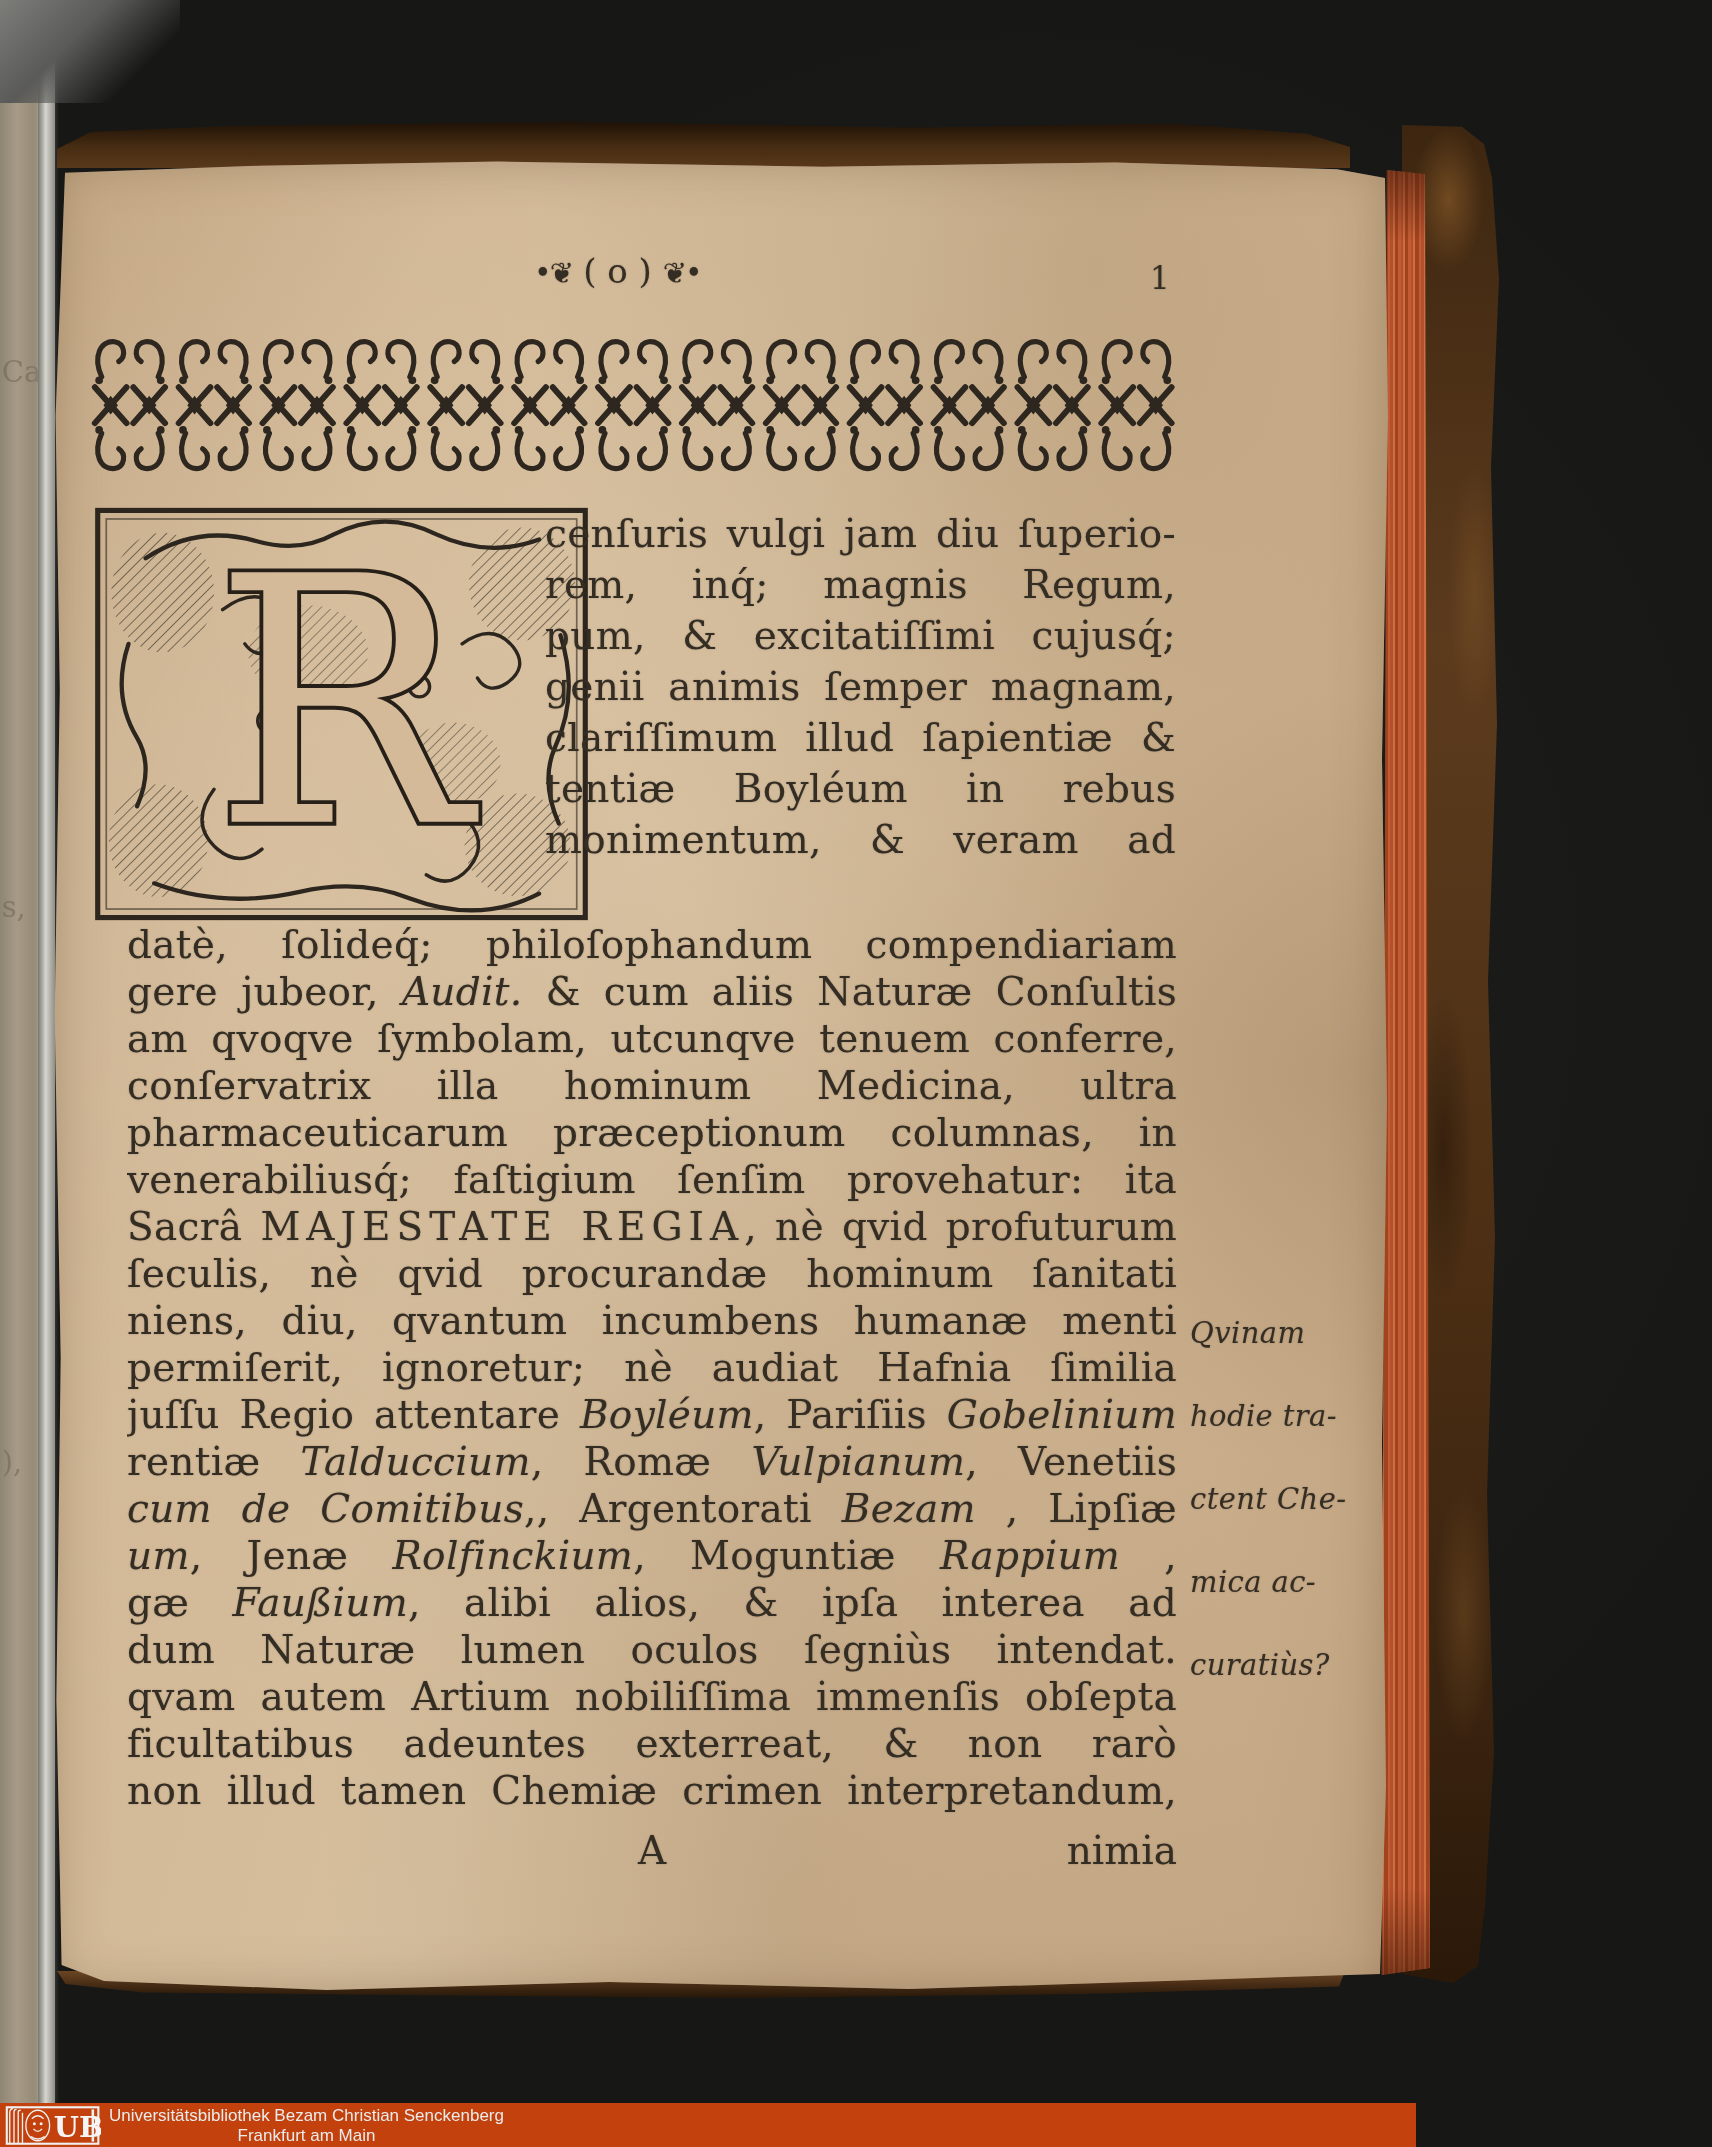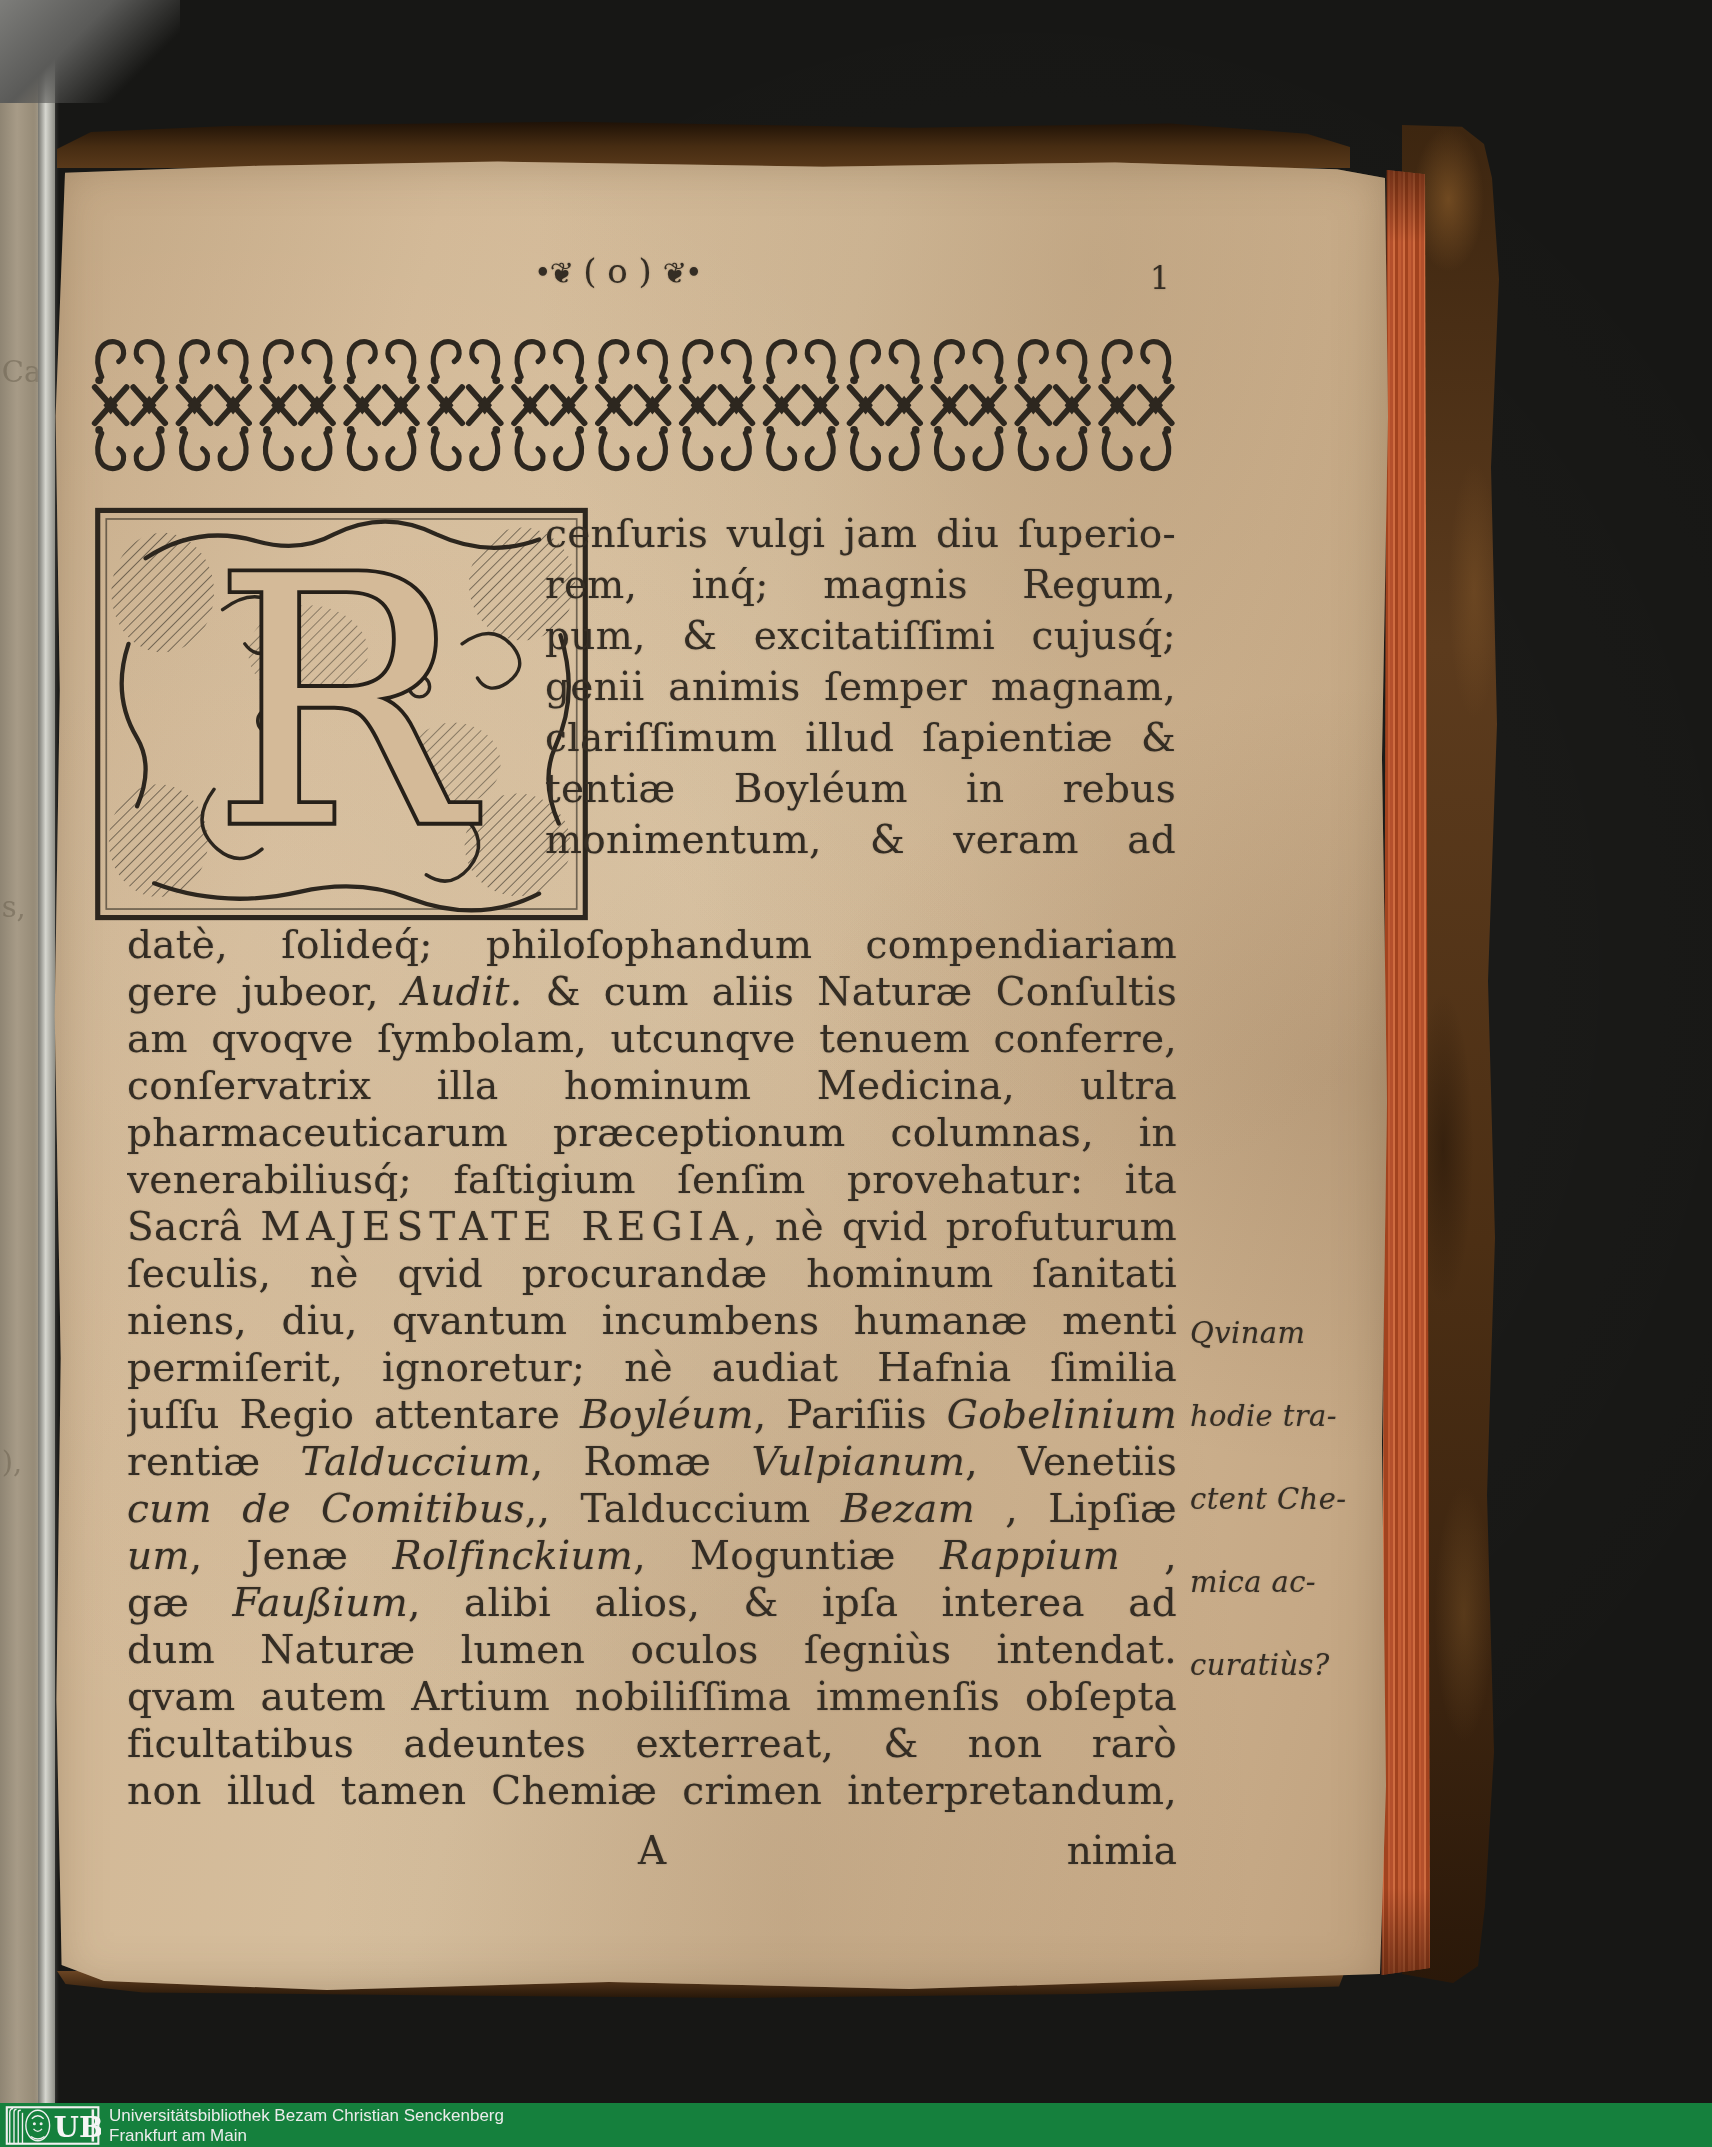--- a/index.html
+++ b/index.html
@@ -67,21 +67,21 @@
   .tl .caps{letter-spacing:6px;}
   .catchline{left:74px;top:1669px;width:1050px;height:51px;font-size:39px;}
   .sig{position:absolute;left:0;width:100%;text-align:center;}
   .catch{position:absolute;right:0;}
 
   .margin-note{left:1137px;top:1157px;width:199px;font-size:29px;font-style:italic;
     letter-spacing:0.4px;}
   .mn-line{position:absolute;left:0;white-space:nowrap;}
 
   
-  .footer-bar{left:0;top:2103px;width:1712px;height:45px;background:#15803d;}
+  .footer-bar{left:0;top:2103px;width:1416px;height:45px;background:#c2410c;text-align:center;}
   .footer-text{left:109px;top:3.4px;color:#ebebeb;font-family:"Liberation Sans",sans-serif;
     font-size:17px;line-height:19.7px;}
   .ub-logo{left:5.1px;top:2.6px;}
 </style>
 </head>
 <body>
 <div id="stage">
 
   <div class="abs bg-vignette"></div>
   <div class="abs facing-strip" id="facing">
@@ -182,21 +182,21 @@
         <div class="tl"><span>am qvoqve ſymbolam, utcunqve tenuem conferre, ut</span></div>
         <div class="tl"><span>conſervatrix illa hominum Medicina, ultra conſvetas</span></div>
         <div class="tl"><span>pharmaceuticarum præceptionum columnas, in majus,</span></div>
         <div class="tl"><span>venerabiliusq́; faſtigium ſenſim provehatur: ita volente</span></div>
         <div class="tl"><span>Sacrâ </span><span class="caps">MAJESTATE REGIA</span><span>, nè qvid profuturum</span></div>
         <div class="tl"><span>ſeculis, nè qvid procurandæ hominum ſanitati conve-</span></div>
         <div class="tl"><span>niens, diu, qvantum incumbens humanæ menti caligo</span></div>
         <div class="tl"><span>permiſerit, ignoretur; nè audiat Hafnia ſimilia Londini</span></div>
         <div class="tl"><span>juſſu Regio attentare </span><em>Boyléum</em><span>, Pariſiis </span><em>Gobelinium</em></div>
         <div class="tl"><span>rentiæ </span><em>Talduccium</em><span>, Romæ </span><em>Vulpianum</em><span>, Venetiis </span></div>
-        <div class="tl"><em>cum de Comitibus</em><span>,, Talduccium </span><em>Bezam</em><span> , Lipſiæ </span></div>
+        <div class="tl"><em>cum de Comitibus</em><span>,, Argentorati </span><em>Bezam</em><span> , Lipſiæ </span></div>
         <div class="tl"><em>um</em><span>, Jenæ </span><em>Rolfinckium</em><span>, Moguntiæ </span><em>Rappium</em><span> , Heydelber-</span></div>
         <div class="tl"><span>gæ </span><em>Faußium</em><span>, alibi alios, &amp; ipſa interea ad contemplan-</span></div>
         <div class="tl"><span>dum Naturæ lumen oculos ſegniùs intendat.  Qvam-</span></div>
         <div class="tl"><span>qvam autem Artium nobiliſſima immenſis obſepta dif-</span></div>
         <div class="tl"><span>ficultatibus adeuntes exterreat, &amp; non rarò præcipitet,</span></div>
         <div class="tl"><span>non illud tamen Chemiæ crimen interpretandum, ſed</span></div>
       </div>
 
     <div class="abs catchline ink">
       <span class="sig">A</span>

